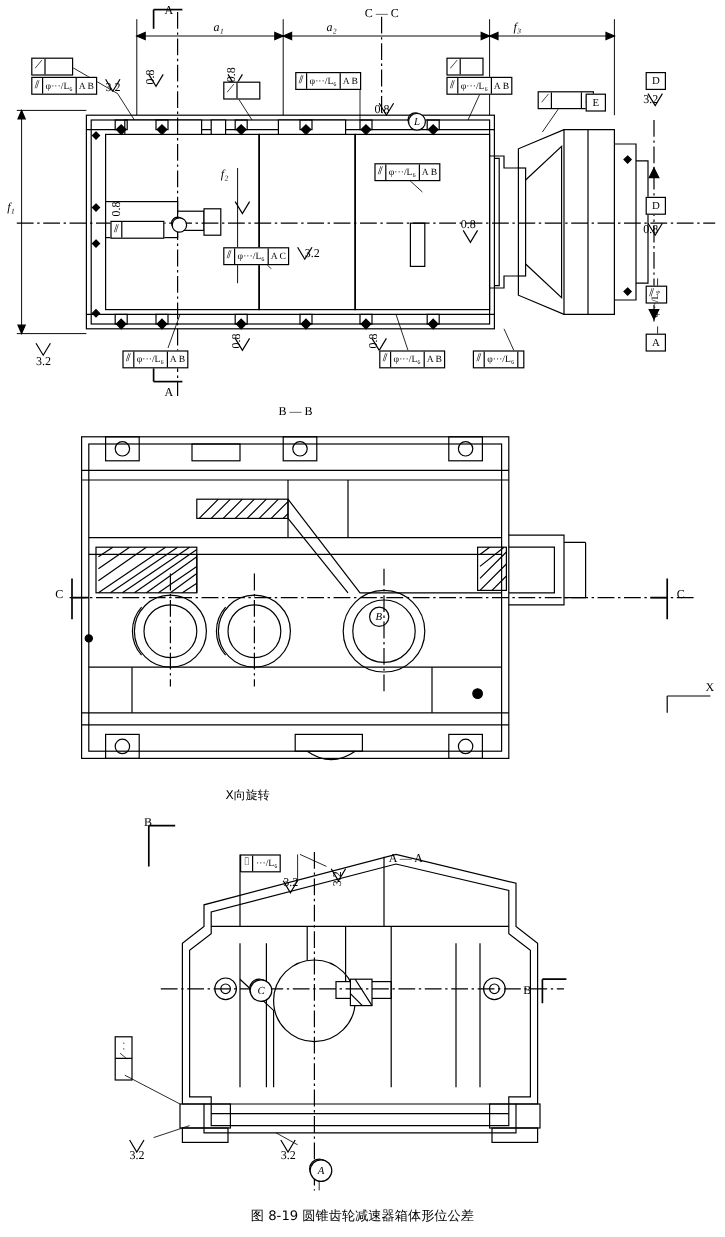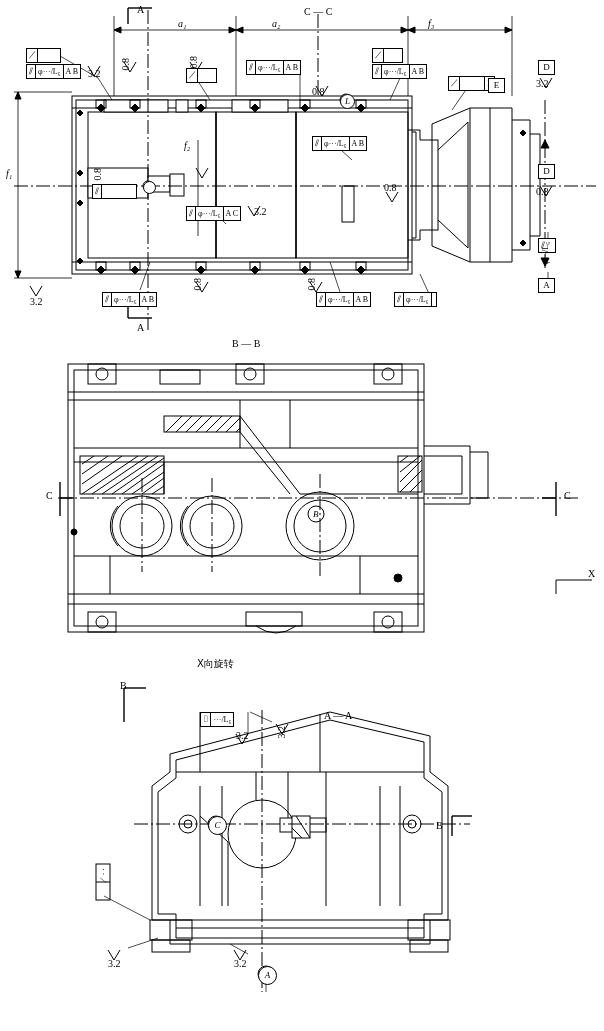--- a/index.html
+++ b/index.html
@@ -411,21 +411,21 @@
       </g>
 
       <circle cx="316" cy="158" r="8"></circle>
     </g>
   </svg>
 
   <div class="abs lbl" style="left:46px;top:490px;">C</div>
   <div class="abs lbl" style="left:564px;top:490px;">C</div>
   <div class="abs lbl" style="left:588px;top:568px;">X</div>
   <div class="abs lbl it" style="left:313px;top:509px;font-size:9px;">B</div>
-  <div class="abs lbl cn" style="left:197px;top:658px;">X向旋转</div>
+  <div class="abs lbl cn" style="left:188px;top:658px;">X向旋转</div>
 
   <svg width="604" height="330" viewBox="0 0 604 330" style="top:676px;">
     <g stroke="#000" fill="none" stroke-width="1">
 
       <path d="M170 96 L170 78 L330 36 L430 60 L430 96 L448 110 L448 244 L430 244 L430 268 L170 268 L170 244 L152 244 L152 110 Z"></path>
       <path d="M176 102 L176 84 L330 44 L424 66 L424 102 L442 116 L442 238 L424 238 L424 262 L176 262 L176 238 L158 238 L158 116 Z"></path>
 
       <line x1="176" y1="96" x2="424" y2="96"></line>
       <line x1="200" y1="36" x2="200" y2="96"></line>
       <line x1="320" y1="38" x2="320" y2="96"></line>
@@ -503,14 +503,15 @@
   </div>
   <div class="rough" style="left:236px;top:730px;">3.2</div>
   <div class="rough vert" style="left:276px;top:726px;">3.2</div>
   <div class="rough" style="left:108px;top:958px;">3.2</div>
   <div class="rough" style="left:234px;top:958px;">3.2</div>
 
   <div class="abs lbl sm" style="left:98px;top:868px;writing-mode:vertical-rl;transform:rotate(180deg);">⟋ · ·</div>
   <div class="circ" style="left:208px;top:816px;width:17px;height:17px;line-height:17px;">C</div>
   <div class="circ" style="left:258px;top:966px;width:17px;height:17px;line-height:17px;">A</div>
 
+  <div class="abs caption" style="left:0;top:1006px;">图 8-19  圆锥齿轮减速器箱体形位公差</div>
 
 </div>
 
 </body></html>

